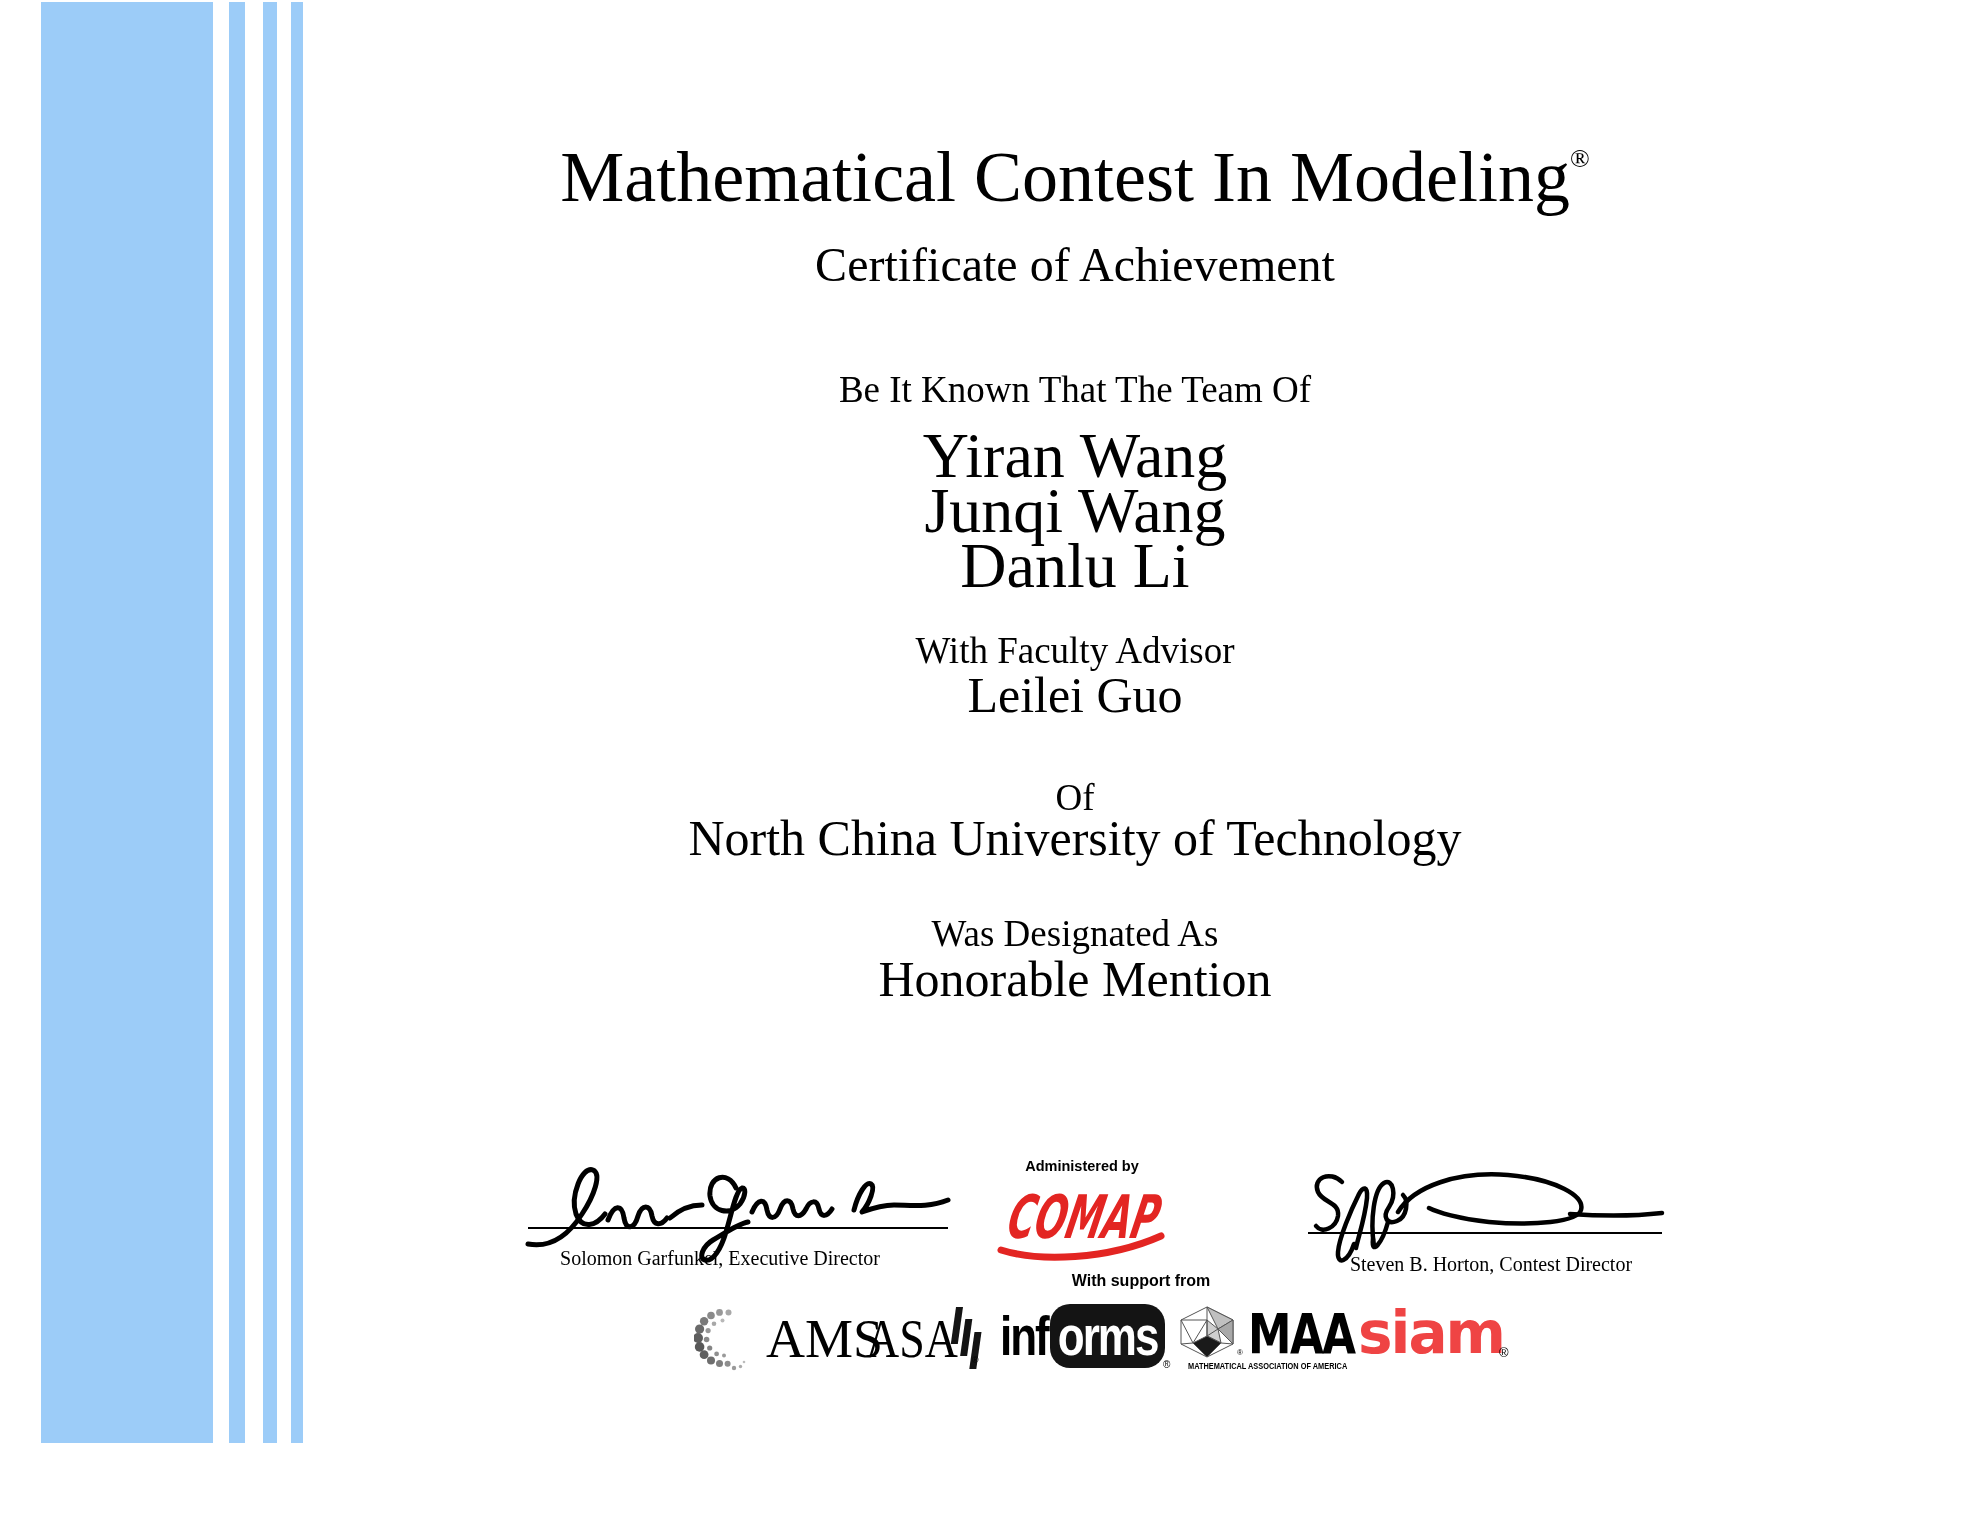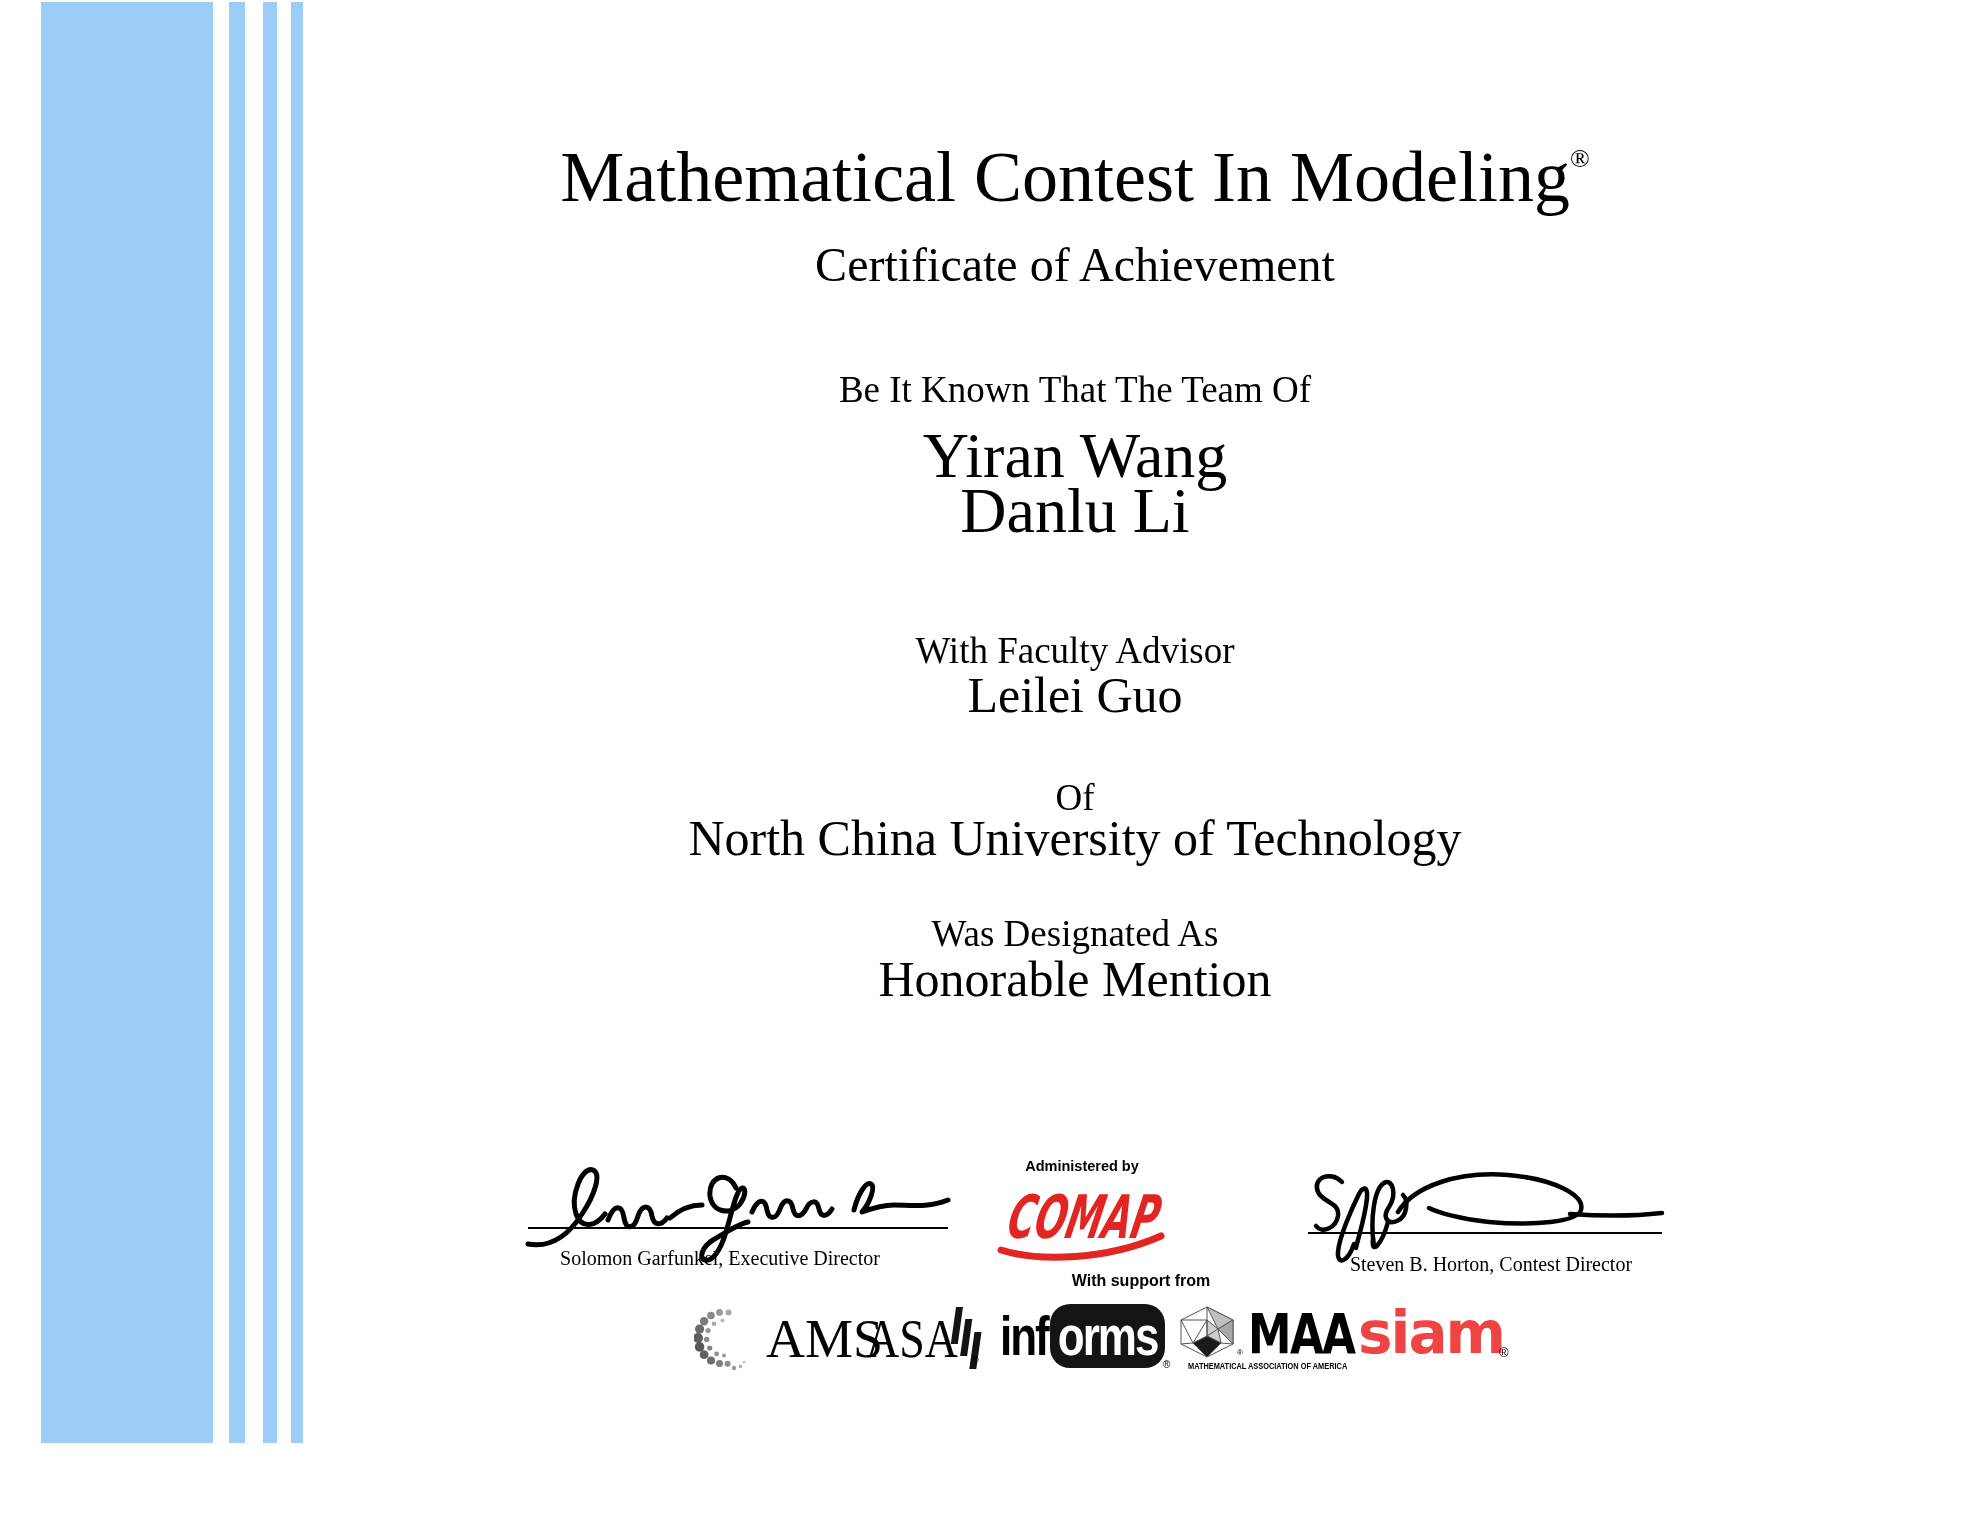--- a/index.html
+++ b/index.html
@@ -82,20 +82,21 @@
   <div class="band band-s1"></div>
   <div class="band band-s2"></div>
   <div class="band band-s3"></div>
 
   <div class="cline title"><span>Mathematical Contest In Modeling</span><span class="title-reg">®</span></div>
   <div class="cline subtitle">Certificate of Achievement</div>
 
   <div class="cline small-line intro">Be It Known That The Team Of</div>
   <div class="cline team">
     <div>Yiran Wang</div>
+    <div>Junqi Wang</div>
     <div>Danlu Li</div>
   </div>
 
   <div class="cline small-line advisor-label">With Faculty Advisor</div>
   <div class="cline big-line advisor-name">Leilei Guo</div>
 
   <div class="cline small-line of-label">Of</div>
   <div class="cline big-line institution">North China University of Technology</div>
 
   <div class="cline small-line designation-label">Was Designated As</div>

